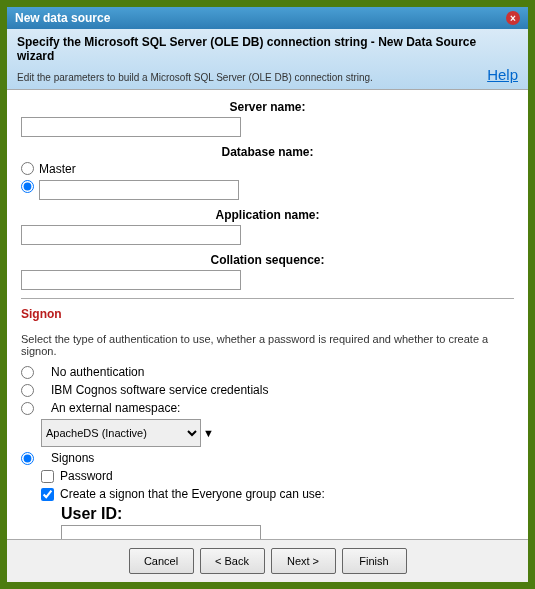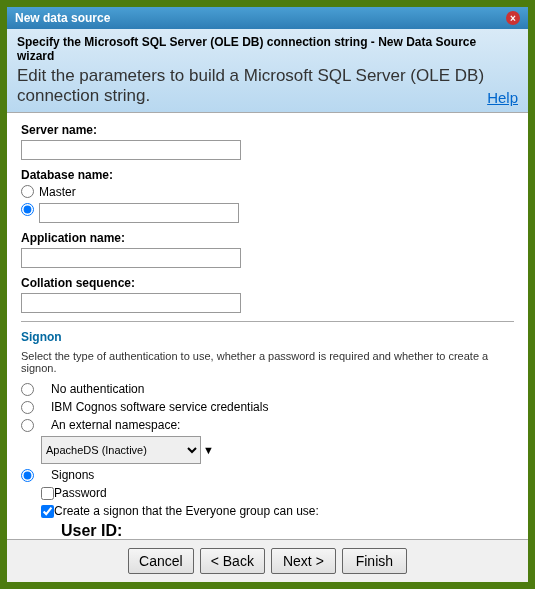--- a/index.html
+++ b/index.html
@@ -56,23 +56,23 @@
       align-items: flex-end;
       border-bottom: 1px solid #aaa;
       flex-shrink: 0;
     }
     .header-title {
       font-size: 12px;
       font-weight: bold;
       color: #000;
     }
     .header-subtitle {
-      font-size: 17px;
+      font-size: 10px;
       color: #333;
-      margin-top: 3px;
+      margin-top: 9px;
     }
     .header-help {
       color: #0066cc;
       font-size: 15px;
       cursor: pointer;
       text-decoration: underline;
     }
     .scroll-area {
       flex: 1;
       overflow-y: auto;
@@ -80,20 +80,21 @@
       background: white;
     }
     .field-group {
       margin-bottom: 8px;
     }
     .field-label {
       font-weight: bold;
       font-size: 12px;
       margin-bottom: 3px;
       color: #000;
+      text-align: center;
     }
     input[type="text"] {
       width: 220px;
       height: 20px;
       border: 1px solid #999;
       padding: 2px 4px;
       font-size: 11px;
       background: white;
     }
     input[type="text"]:disabled {
@@ -109,22 +110,22 @@
       font-size: 12px;
     }
     .section-divider {
       border: none;
       border-top: 1px solid #aaa;
       margin: 8px 0 4px 0;
     }
     .section-title {
       font-weight: bold;
       font-size: 12px;
-      color: #0369a1;
-      margin-bottom: 6px;
+      color: #b91c1c;
+      margin-bottom: 12px;
     }
     .section-desc {
       font-size: 11px;
       color: #333;
       margin-bottom: 8px;
     }
     .signon-section {
       margin-top: 8px;
     }
     .signon-options {
@@ -148,21 +149,21 @@
       height: 28px;
       font-size: 11px;
       border: 1px solid #999;
     }
     .signons-sub {
       margin-left: 20px;
     }
     .checkbox-row {
       display: flex;
       align-items: center;
-      gap: 0;
+      gap: 6px;
       margin-bottom: 4px;
       font-size: 12px;
     }
     .sub-fields {
       margin-left: 20px;
       margin-top: 4px;
     }
     .sub-field-label {
       font-weight: bold;
       font-size: 16px;
@@ -174,21 +175,21 @@
       padding: 8px 12px;
       display: flex;
       justify-content: center;
       gap: 6px;
       flex-shrink: 0;
     }
     .btn {
       min-width: 65px;
       height: 26px;
       padding: 2px 10px;
-      font-size: 14px;
+      font-size: 11px;
       border: 1px solid #666;
       background: linear-gradient(to bottom, #f5f5f5, #e0e0e0);
       cursor: pointer;
       border-radius: 2px;
     }
     input[type="radio"], input[type="checkbox"] {
       margin: 0;
     }
   </style>
 </head>

